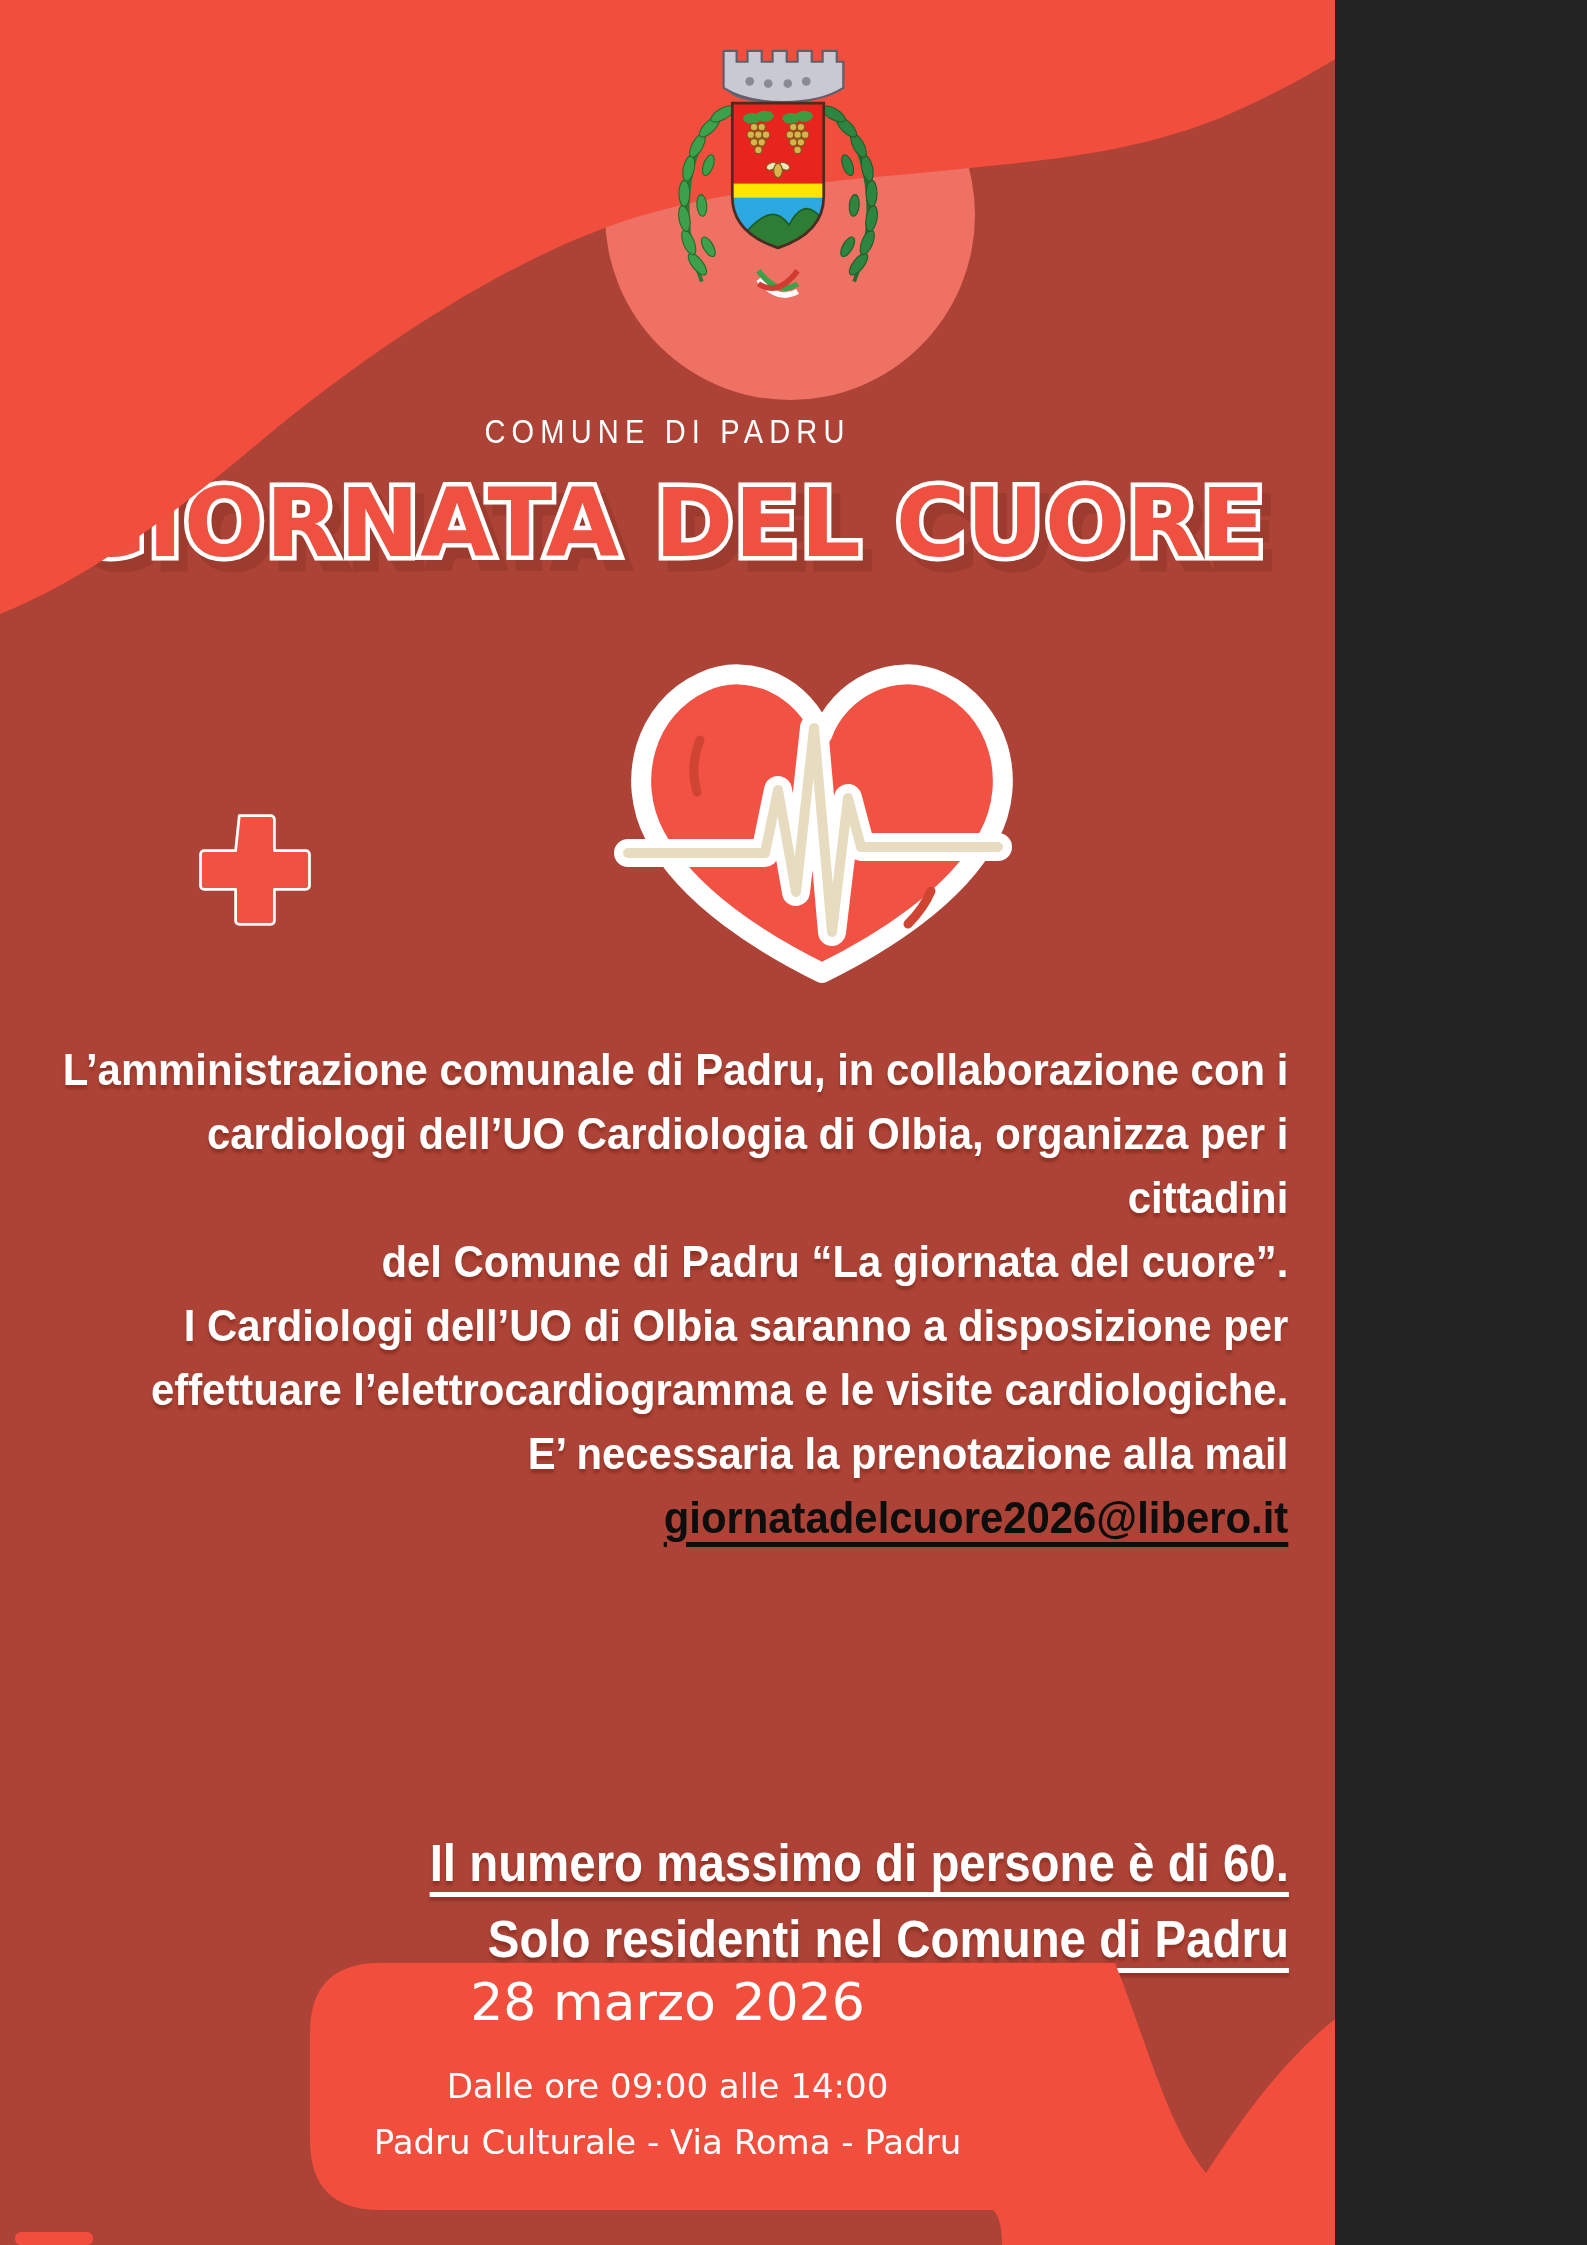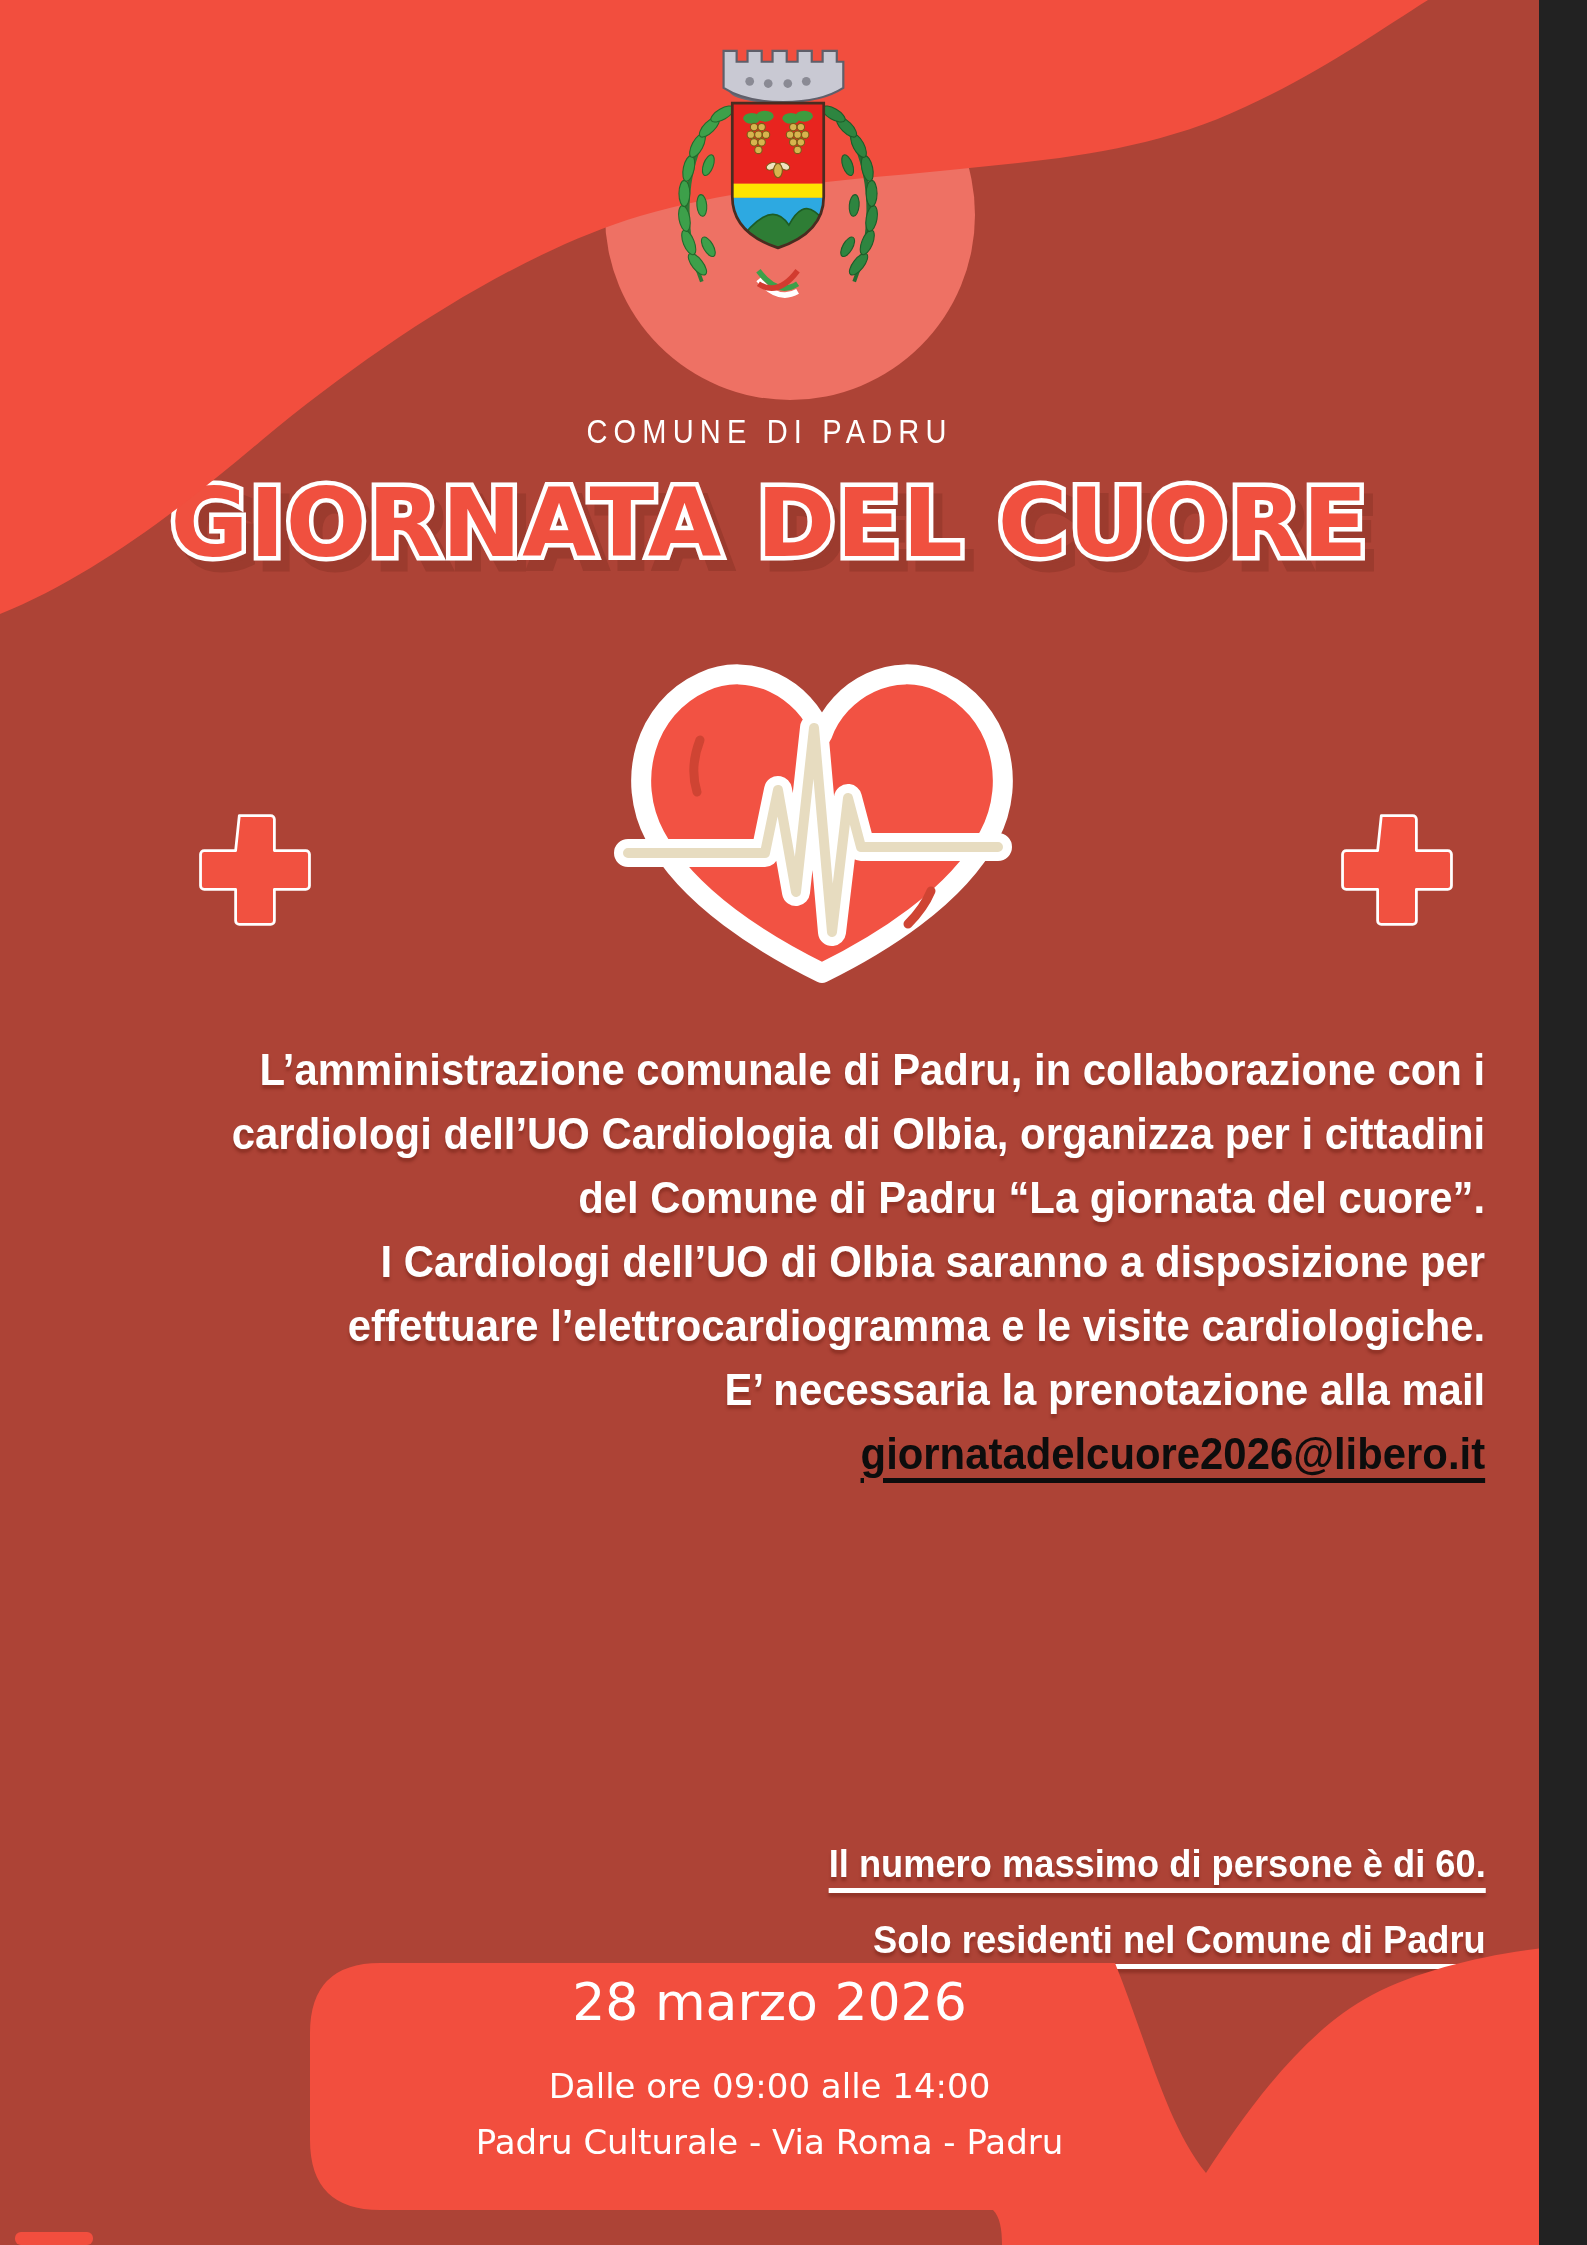--- a/index.html
+++ b/index.html
@@ -1,17 +1,17 @@
 <!DOCTYPE html>
 <html><head>
 <meta charset="utf-8">
 <style>
   html,body{margin:0;padding:0;background:#222;}
   #poster{
-    position:relative;width:1539px;height:2245px;overflow:hidden;
+    position:relative;width:1335px;height:2245px;overflow:hidden;
     background:#AD4336;
     font-family:"Liberation Sans",sans-serif;
   }
   .abs{position:absolute;}
   svg{display:block;}
 
   
   .municipality{
     left:0;right:0;top:413px;text-align:center;
     color:#fff;font-size:33px;letter-spacing:7px;font-weight:400;
@@ -28,21 +28,21 @@
   .title-fill{color:#F0503F;}
 
   
   .para{left:0;right:0;text-align:right;color:#fff;font-weight:700;}
   .para .inner{transform:scaleX(.93);transform-origin:50% 50%;}
   .para .line{text-shadow:0 4px 3px rgba(90,20,10,.35);}
   .p1{top:1038px;font-size:45px;}
   .p1 .line{line-height:64px;}
   .p2{top:1545px;font-size:51px;}
   .p2 .line{line-height:71px;}
-  .p3{top:1826px;font-size:39px;padding-left:18px;}
+  .p3{top:1826px;font-size:51px;padding-left:18px;}
   .p3 .line{line-height:76px;}
   .u{text-decoration:underline;text-decoration-thickness:5px;text-underline-offset:11px;}
   .email{
     color:#0d0d0d;text-decoration:underline;text-decoration-thickness:5px;
     text-underline-offset:9px;text-shadow:none;
   }
   .p1 .email-line{text-shadow:none;}
 
   
   .event-date{

